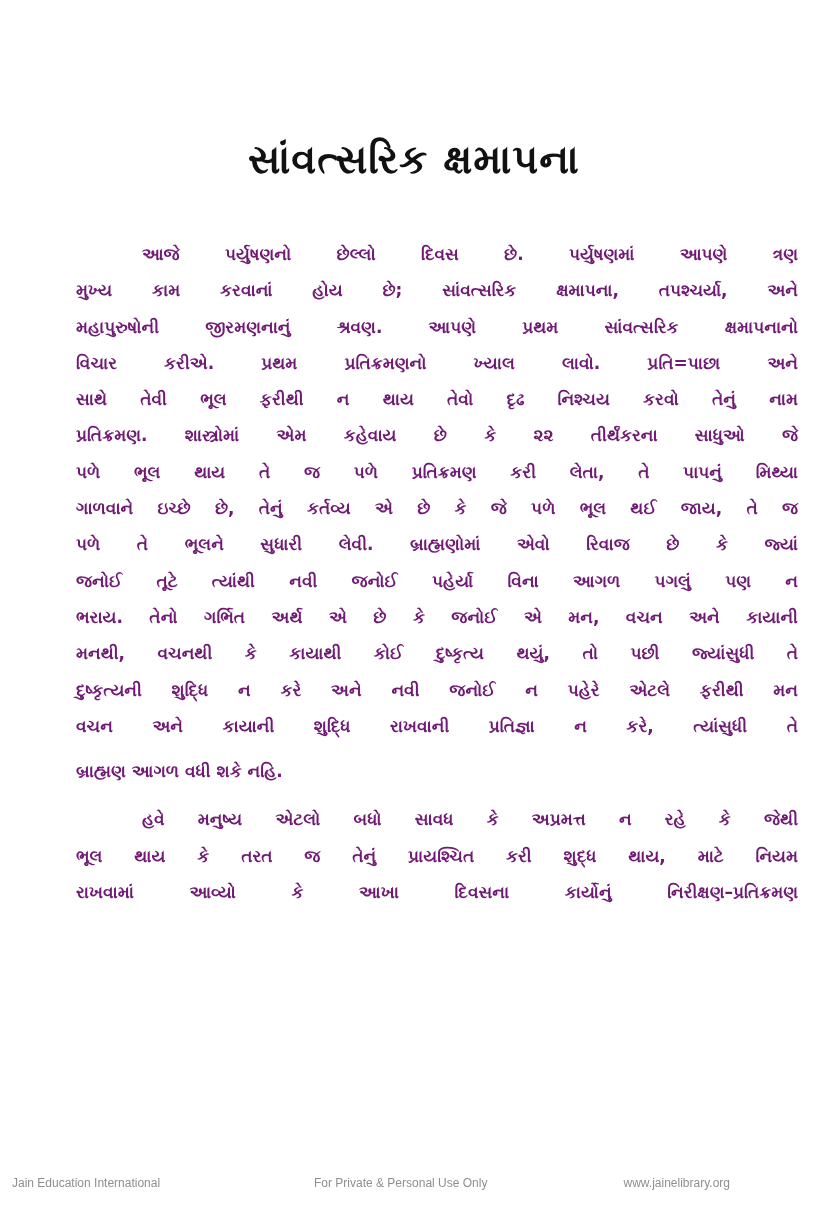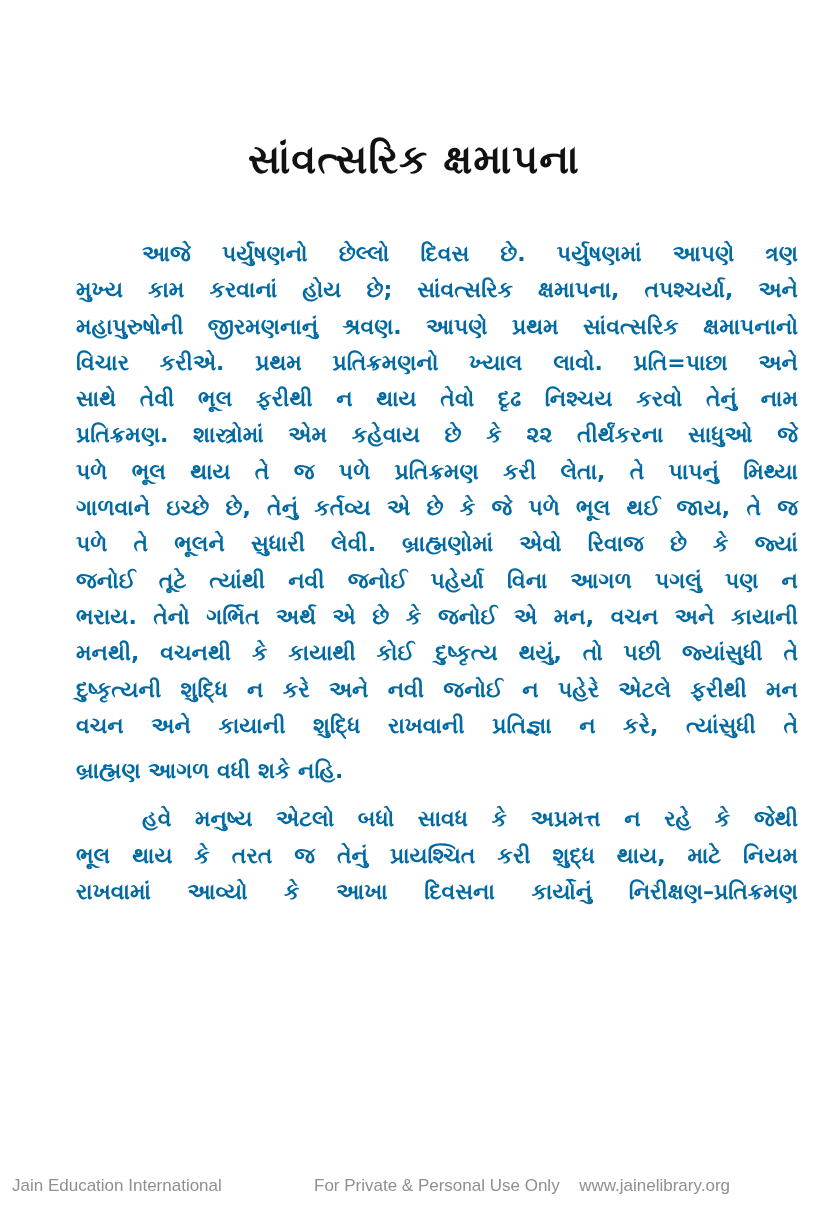--- a/index.html
+++ b/index.html
@@ -7,30 +7,30 @@
     width:828px; height:1218px; background:#ffffff; position:relative; overflow:hidden;
     font-family: "DejaVu Sans", sans-serif; color:#141414;
   }
   .page { position:absolute; left:0; top:8px; width:828px; height:1218px; }
   .title {
     position:absolute; left:0; width:828px; top:128px; text-align:center;
     font-size:40px; font-weight:bold; letter-spacing:1px; color:#111;
   }
   .body-text { position:absolute; left:76px; width:722px; top:228px; }
   .line {
-    height:36.3px; line-height:36.3px; font-size:22px; white-space:nowrap;
-    text-align:justify; text-align-last:justify; color:#0369a1; font-weight:bold;
+    height:36.3px; line-height:36.3px; font-size:17px; white-space:nowrap;
+    text-align:justify; text-align-last:justify; color:#701a75; font-weight:bold;
     overflow:visible;
   }
   .line.indent { padding-left:66px; }
   .line.last { text-align-last:left;margin-top:9px; }
   .para-gap { height:12px; }
   .footer {
     position:absolute; top:1168px; left:0; width:748px; height:24px;
-    font-family:"Liberation Sans", sans-serif; font-size:17px; color:#8f8f8f;
+    font-family:"Liberation Sans", sans-serif; font-size:12px; color:#8f8f8f;
   }
   .footer span { position:absolute; top:0; }
   .f-left { left:12px; }
   .f-mid { left:314px; }
   .f-right { right:18px; }
 </style>
 </head>
 <body>
 
 <div class="page">

